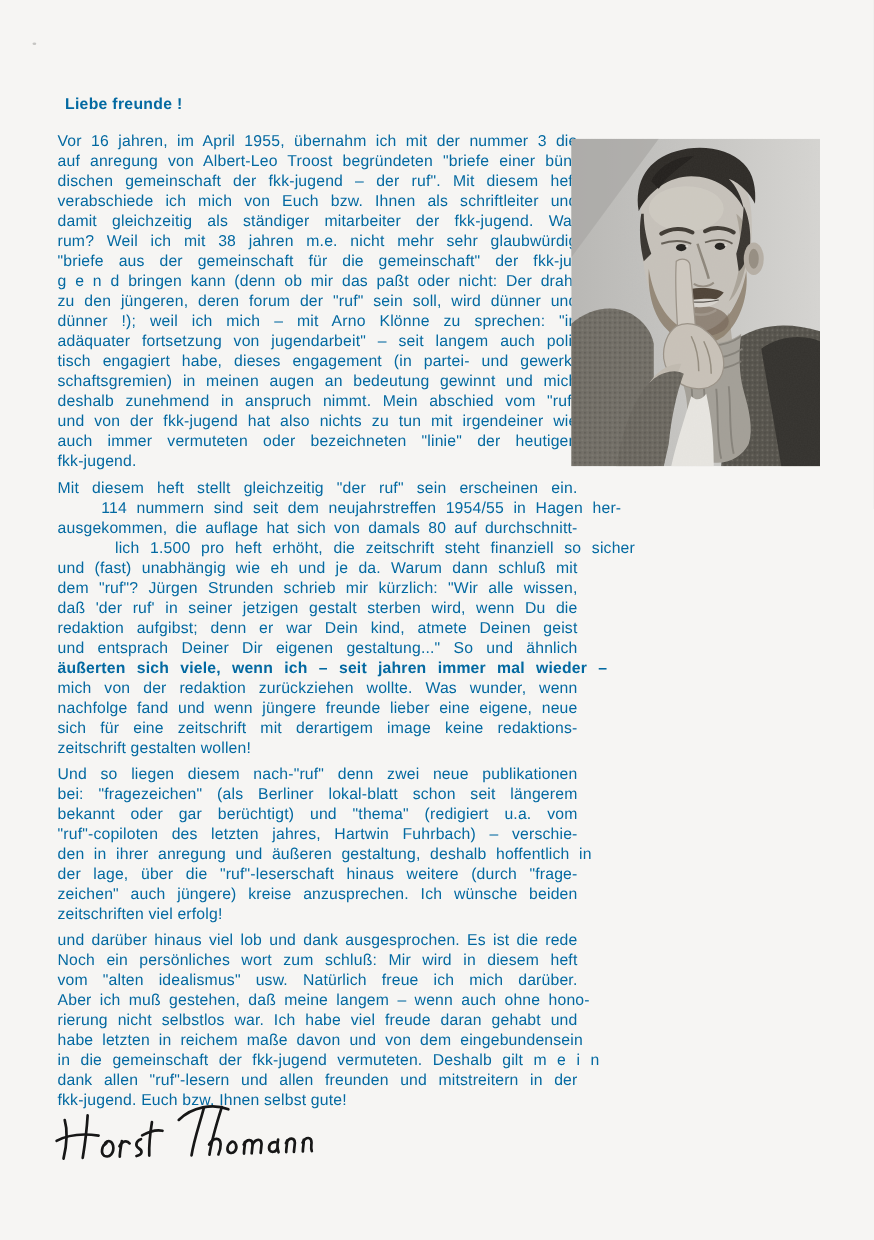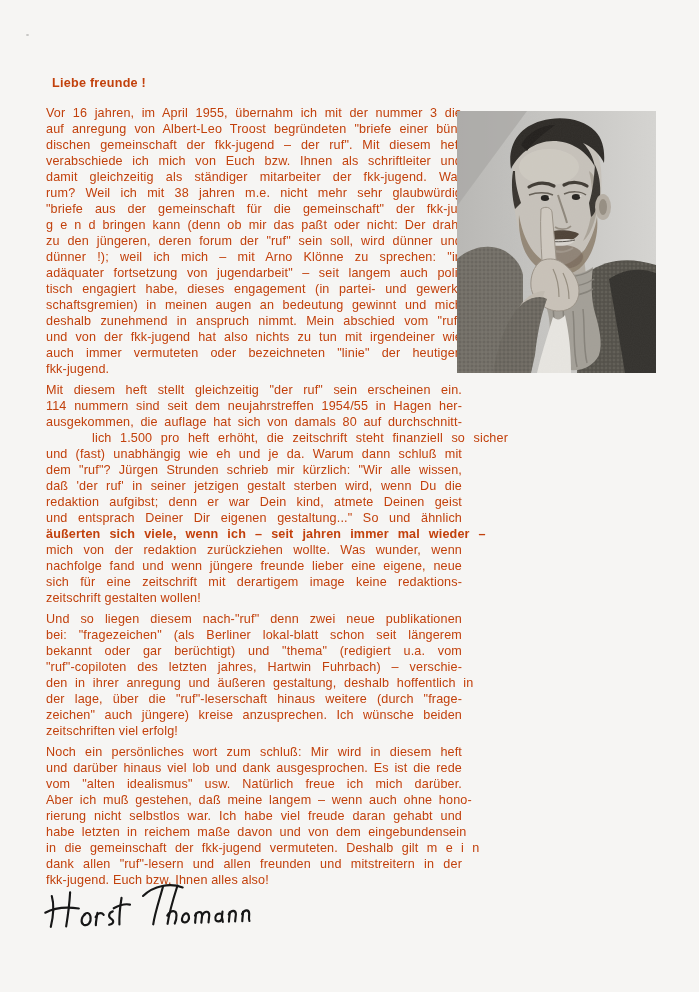--- a/index.html
+++ b/index.html
@@ -1,19 +1,19 @@
 <!DOCTYPE html>
 <html><head>
 <meta charset="utf-8">
 <style>
   html,body{margin:0;padding:0;}
   body{background:#e8e8e6;font-family:"Liberation Sans","DejaVu Sans",sans-serif;}
   .page{
     position:relative;width:699px;height:992px;margin:0 auto;
-    background:#f6f5f3;overflow:hidden;color:#c2410c;
+    background:#f6f5f3;overflow:hidden;color:#0369a1;
   }
   .speck{position:absolute;background:#c6c5c3;border-radius:50%;}
   .salutation{
     position:absolute;left:52px;top:75px;
     font-size:12.6px;line-height:16px;letter-spacing:.25px;font-weight:bold;
   }
   .body-column{
     position:absolute;left:46px;top:105px;width:416px;
     font-size:12.6px;line-height:16px;letter-spacing:.15px;
   }
@@ -52,21 +52,21 @@
         <div class="line" style="word-spacing: 5.7832px;"><span>adäquater fortsetzung von jugendarbeit" – seit langem auch poli-</span></div>
         <div class="line" style="word-spacing: 5.83789px;"><span>tisch engagiert habe, dieses engagement (in partei- und gewerk-</span></div>
         <div class="line" style="word-spacing: 4.82422px;"><span>schaftsgremien) in meinen augen an bedeutung gewinnt und mich</span></div>
         <div class="line" style="word-spacing: 5.56836px;"><span>deshalb zunehmend in anspruch nimmt. Mein abschied vom "ruf"</span></div>
         <div class="line" style="word-spacing: 4.28409px;"><span>und von der fkk-jugend hat also nichts zu tun mit irgendeiner wie</span></div>
         <div class="line" style="word-spacing: 8.45982px;"><span>auch immer vermuteten oder bezeichneten "linie" der heutigen</span></div>
         <div class="line last"><span>fkk-jugend.</span></div>
       </div>
       <div class="para">
         <div class="line" style="word-spacing: 6.79514px;"><span>Mit diesem heft stellt gleichzeitig "der ruf" sein erscheinen ein.</span></div>
-        <div class="line" style="word-spacing: 3.99653px;"><span>114 nummern sind seit dem neujahrstreffen 1954/55 in Hagen her-</span></div>
+        <div class="line" style="word-spacing: 3.99653px; margin-left: 35px;"><span>114 nummern sind seit dem neujahrstreffen 1954/55 in Hagen her-</span></div>
         <div class="line" style="word-spacing: 2.90104px;"><span>ausgekommen, die auflage hat sich von damals 80 auf durchschnitt-</span></div>
         <div class="line" style="word-spacing: 4.84844px; margin-left: 46px;"><span>lich 1.500 pro heft erhöht, die zeitschrift steht finanziell so sicher</span></div>
         <div class="line" style="word-spacing: 4.50852px;"><span>und (fast) unabhängig wie eh und je da. Warum dann schluß mit</span></div>
         <div class="line" style="word-spacing: 4.51389px;"><span>dem "ruf"? Jürgen Strunden schrieb mir kürzlich: "Wir alle wissen,</span></div>
         <div class="line" style="word-spacing: 4.72443px;"><span>daß 'der ruf' in seiner jetzigen gestalt sterben wird, wenn Du die</span></div>
         <div class="line" style="word-spacing: 6.52951px;"><span>redaktion aufgibst; denn er war Dein kind, atmete Deinen geist</span></div>
         <div class="line" style="word-spacing: 6.87109px;"><span>und entsprach Deiner Dir eigenen gestaltung..." So und ähnlich</span></div>
         <div class="line" style="word-spacing: 5.34659px; font-weight: bold;"><span>äußerten sich viele, wenn ich – seit jahren immer mal wieder –</span></div>
         <div class="line" style="word-spacing: 6.6582px;"><span>mich von der redaktion zurückziehen wollte. Was wunder, wenn</span></div>
         <div class="line" style="word-spacing: 3.99826px;"><span>nachfolge fand und wenn jüngere freunde lieber eine eigene, neue</span></div>
@@ -77,29 +77,29 @@
         <div class="line" style="word-spacing: 7.22461px;"><span>Und so liegen diesem nach-"ruf" denn zwei neue publikationen</span></div>
         <div class="line" style="word-spacing: 8.15625px;"><span>bei: "fragezeichen" (als Berliner lokal-blatt schon seit längerem</span></div>
         <div class="line" style="word-spacing: 8.97852px;"><span>bekannt oder gar berüchtigt) und "thema" (redigiert u.a. vom</span></div>
         <div class="line" style="word-spacing: 7.16071px;"><span>"ruf"-copiloten des letzten jahres, Hartwin Fuhrbach) – verschie-</span></div>
         <div class="line" style="word-spacing: 3.97743px;"><span>den in ihrer anregung und äußeren gestaltung, deshalb hoffentlich in</span></div>
         <div class="line" style="word-spacing: 6.38477px;"><span>der lage, über die "ruf"-leserschaft hinaus weitere (durch "frage-</span></div>
         <div class="line" style="word-spacing: 5.75446px;"><span>zeichen" auch jüngere) kreise anzusprechen. Ich wünsche beiden</span></div>
         <div class="line last"><span>zeitschriften viel erfolg!</span></div>
       </div>
       <div class="para">
+        <div class="line" style="word-spacing: 2.08949px;"><span>und darüber hinaus viel lob und dank ausgesprochen. Es ist die rede</span></div>
         <div class="line" style="word-spacing: 5.46406px;"><span>Noch ein persönliches wort zum schluß: Mir wird in diesem heft</span></div>
-        <div class="line" style="word-spacing: 2.08949px;"><span>und darüber hinaus viel lob und dank ausgesprochen. Es ist die rede</span></div>
         <div class="line" style="word-spacing: 8.35156px;"><span>vom "alten idealismus" usw. Natürlich freue ich mich darüber.</span></div>
         <div class="line" style="word-spacing: 2.9858px;"><span>Aber ich muß gestehen, daß meine langem – wenn auch ohne hono-</span></div>
         <div class="line" style="word-spacing: 4.20469px;"><span>rierung nicht selbstlos war. Ich habe viel freude daran gehabt und</span></div>
         <div class="line" style="word-spacing: 3.50868px;"><span>habe letzten in reichem maße davon und von dem eingebundensein</span></div>
         <div class="line" style="word-spacing: 4.64062px;"><span>in die gemeinschaft der fkk-jugend vermuteten. Deshalb gilt m e i n</span></div>
         <div class="line" style="word-spacing: 5.54688px;"><span>dank allen "ruf"-lesern und allen freunden und mitstreitern in der</span></div>
-        <div class="line last"><span>fkk-jugend. Euch bzw. Ihnen alles also!</span></div>
+        <div class="line last"><span>fkk-jugend. Euch bzw. Ihnen selbst gute!</span></div>
       </div>
     </div>
 
   <div class="photo" title="black-and-white portrait of a bearded man resting his chin on his hand, wearing a tweed jacket and turtleneck">
     <svg width="199" height="262" viewBox="0 0 199 262">
       <defs>
         <linearGradient id="bgG" x1="0" y1="0" x2="1" y2="0">
           <stop offset="0" stop-color="#b9b8b5"></stop>
           <stop offset="1" stop-color="#d6d5d2"></stop>
         </linearGradient>

